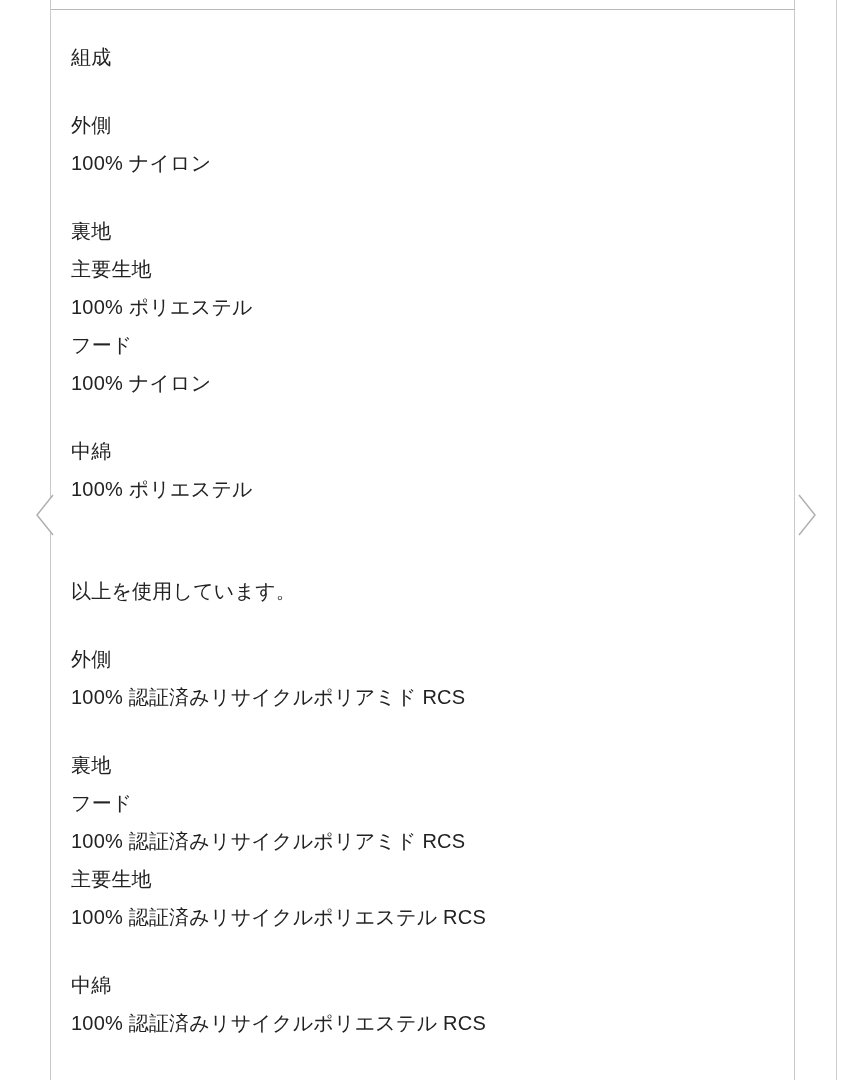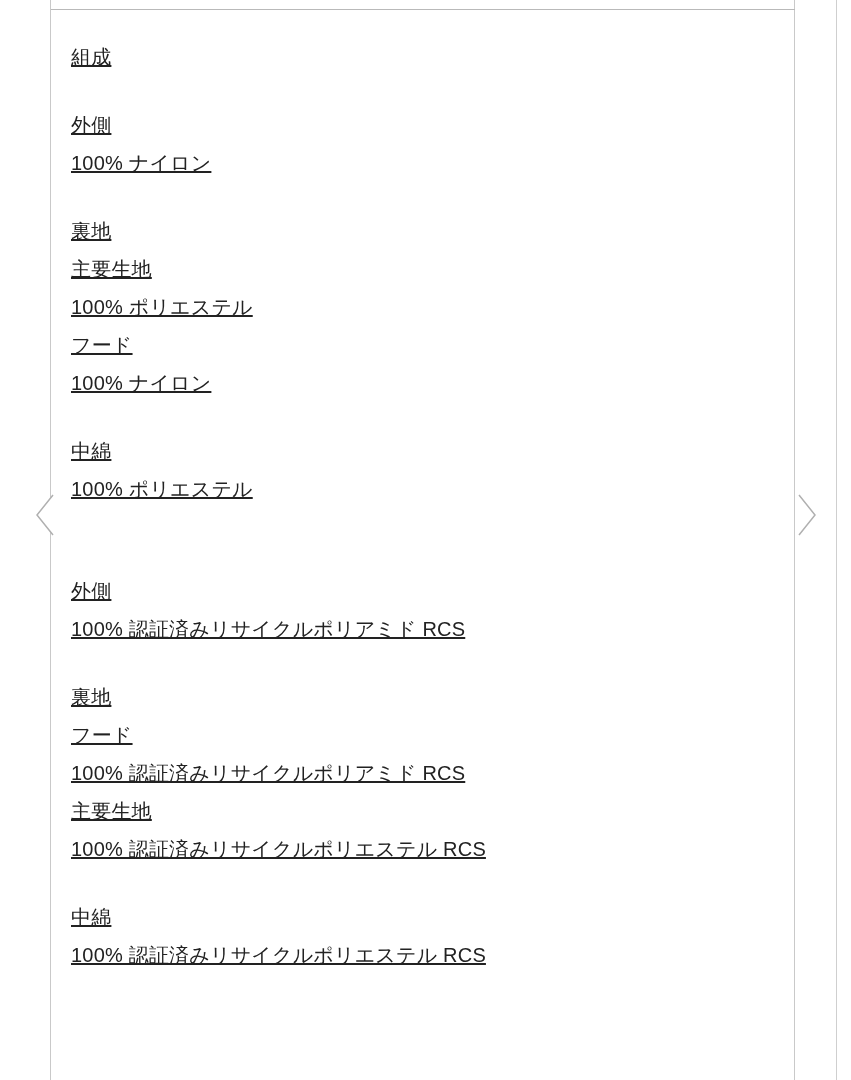--- a/index.html
+++ b/index.html
@@ -66,21 +66,20 @@
     width: 700px;
   }
 
   .para {
     margin: 0 0 0 0;
     font-size: 20px;
     line-height: 38px;
     letter-spacing: 0.2px;
     color: #222222;
     white-space: pre-wrap;
-    text-decoration: underline;
   }
 
   .block {
     margin-bottom: 30px;
   }
 
   .gap-large {
     height: 34px;
   }
 
@@ -126,20 +125,23 @@
       <p class="para">100% ナイロン</p>
     </div>
 
     <div class="block">
       <p class="para">中綿</p>
       <p class="para">100% ポリエステル</p>
     </div>
 
     <div class="gap-large"></div>
 
+    <div class="block">
+      <p class="para">以上を使用しています。</p>
+    </div>
 
     <div class="block">
       <p class="para">外側</p>
       <p class="para">100% 認証済みリサイクルポリアミド RCS</p>
     </div>
 
     <div class="block">
       <p class="para">裏地</p>
       <p class="para">フード</p>
       <p class="para">100% 認証済みリサイクルポリアミド RCS</p>

